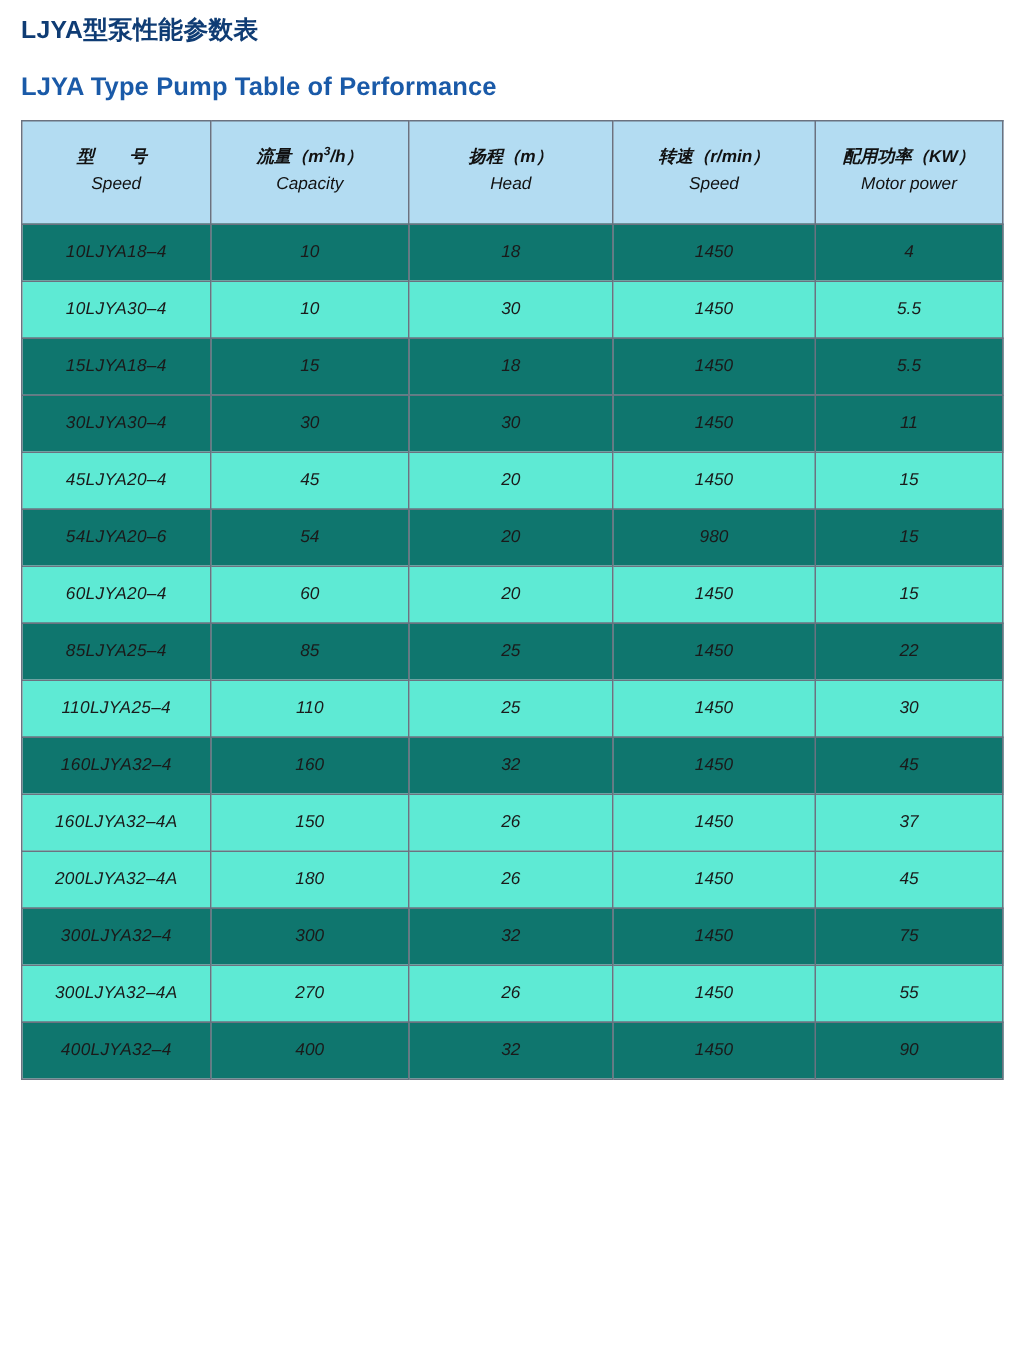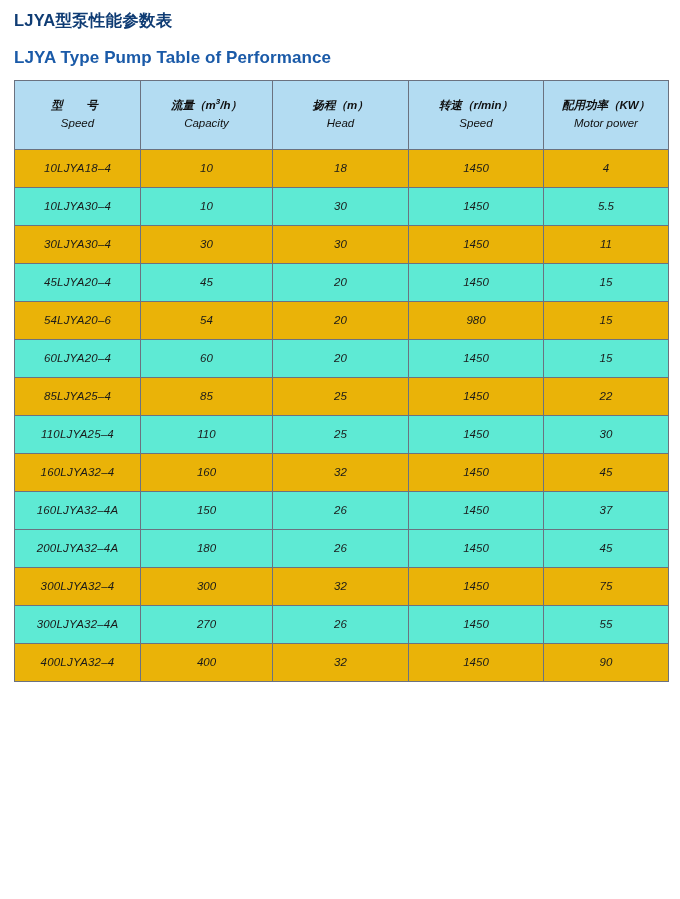--- a/index.html
+++ b/index.html
@@ -84,21 +84,21 @@
     color: #111111;
     line-height: 1.6;
     white-space: nowrap;
   }
   sup {
     font-size: 8px;
     vertical-align: super;
     line-height: 0;
   }
   table.perf tbody tr { height: 38px; }
-  table.perf tbody tr.odd td { background: #eab308; }
+  table.perf tbody tr.odd td { background: #0f766e; }
   table.perf tbody tr.even td { background: #5eead4; }
   table.perf tbody td.model { letter-spacing: 0.2px; }
 </style>
 </head>
 <body>
 
 <div class="page">
 
   <div class="titles">
     <div class="title-cn">LJYA型泵性能参数表</div>
@@ -147,20 +147,27 @@
             <td>4</td>
           </tr>
           <tr class="even">
             <td class="model">10LJYA30–4</td>
             <td>10</td>
             <td>30</td>
             <td>1450</td>
             <td>5.5</td>
           </tr>
           <tr class="odd">
+            <td class="model">15LJYA18–4</td>
+            <td>15</td>
+            <td>18</td>
+            <td>1450</td>
+            <td>5.5</td>
+          </tr>
+          <tr class="odd">
             <td class="model">30LJYA30–4</td>
             <td>30</td>
             <td>30</td>
             <td>1450</td>
             <td>11</td>
           </tr>
           <tr class="even">
             <td class="model">45LJYA20–4</td>
             <td>45</td>
             <td>20</td>

